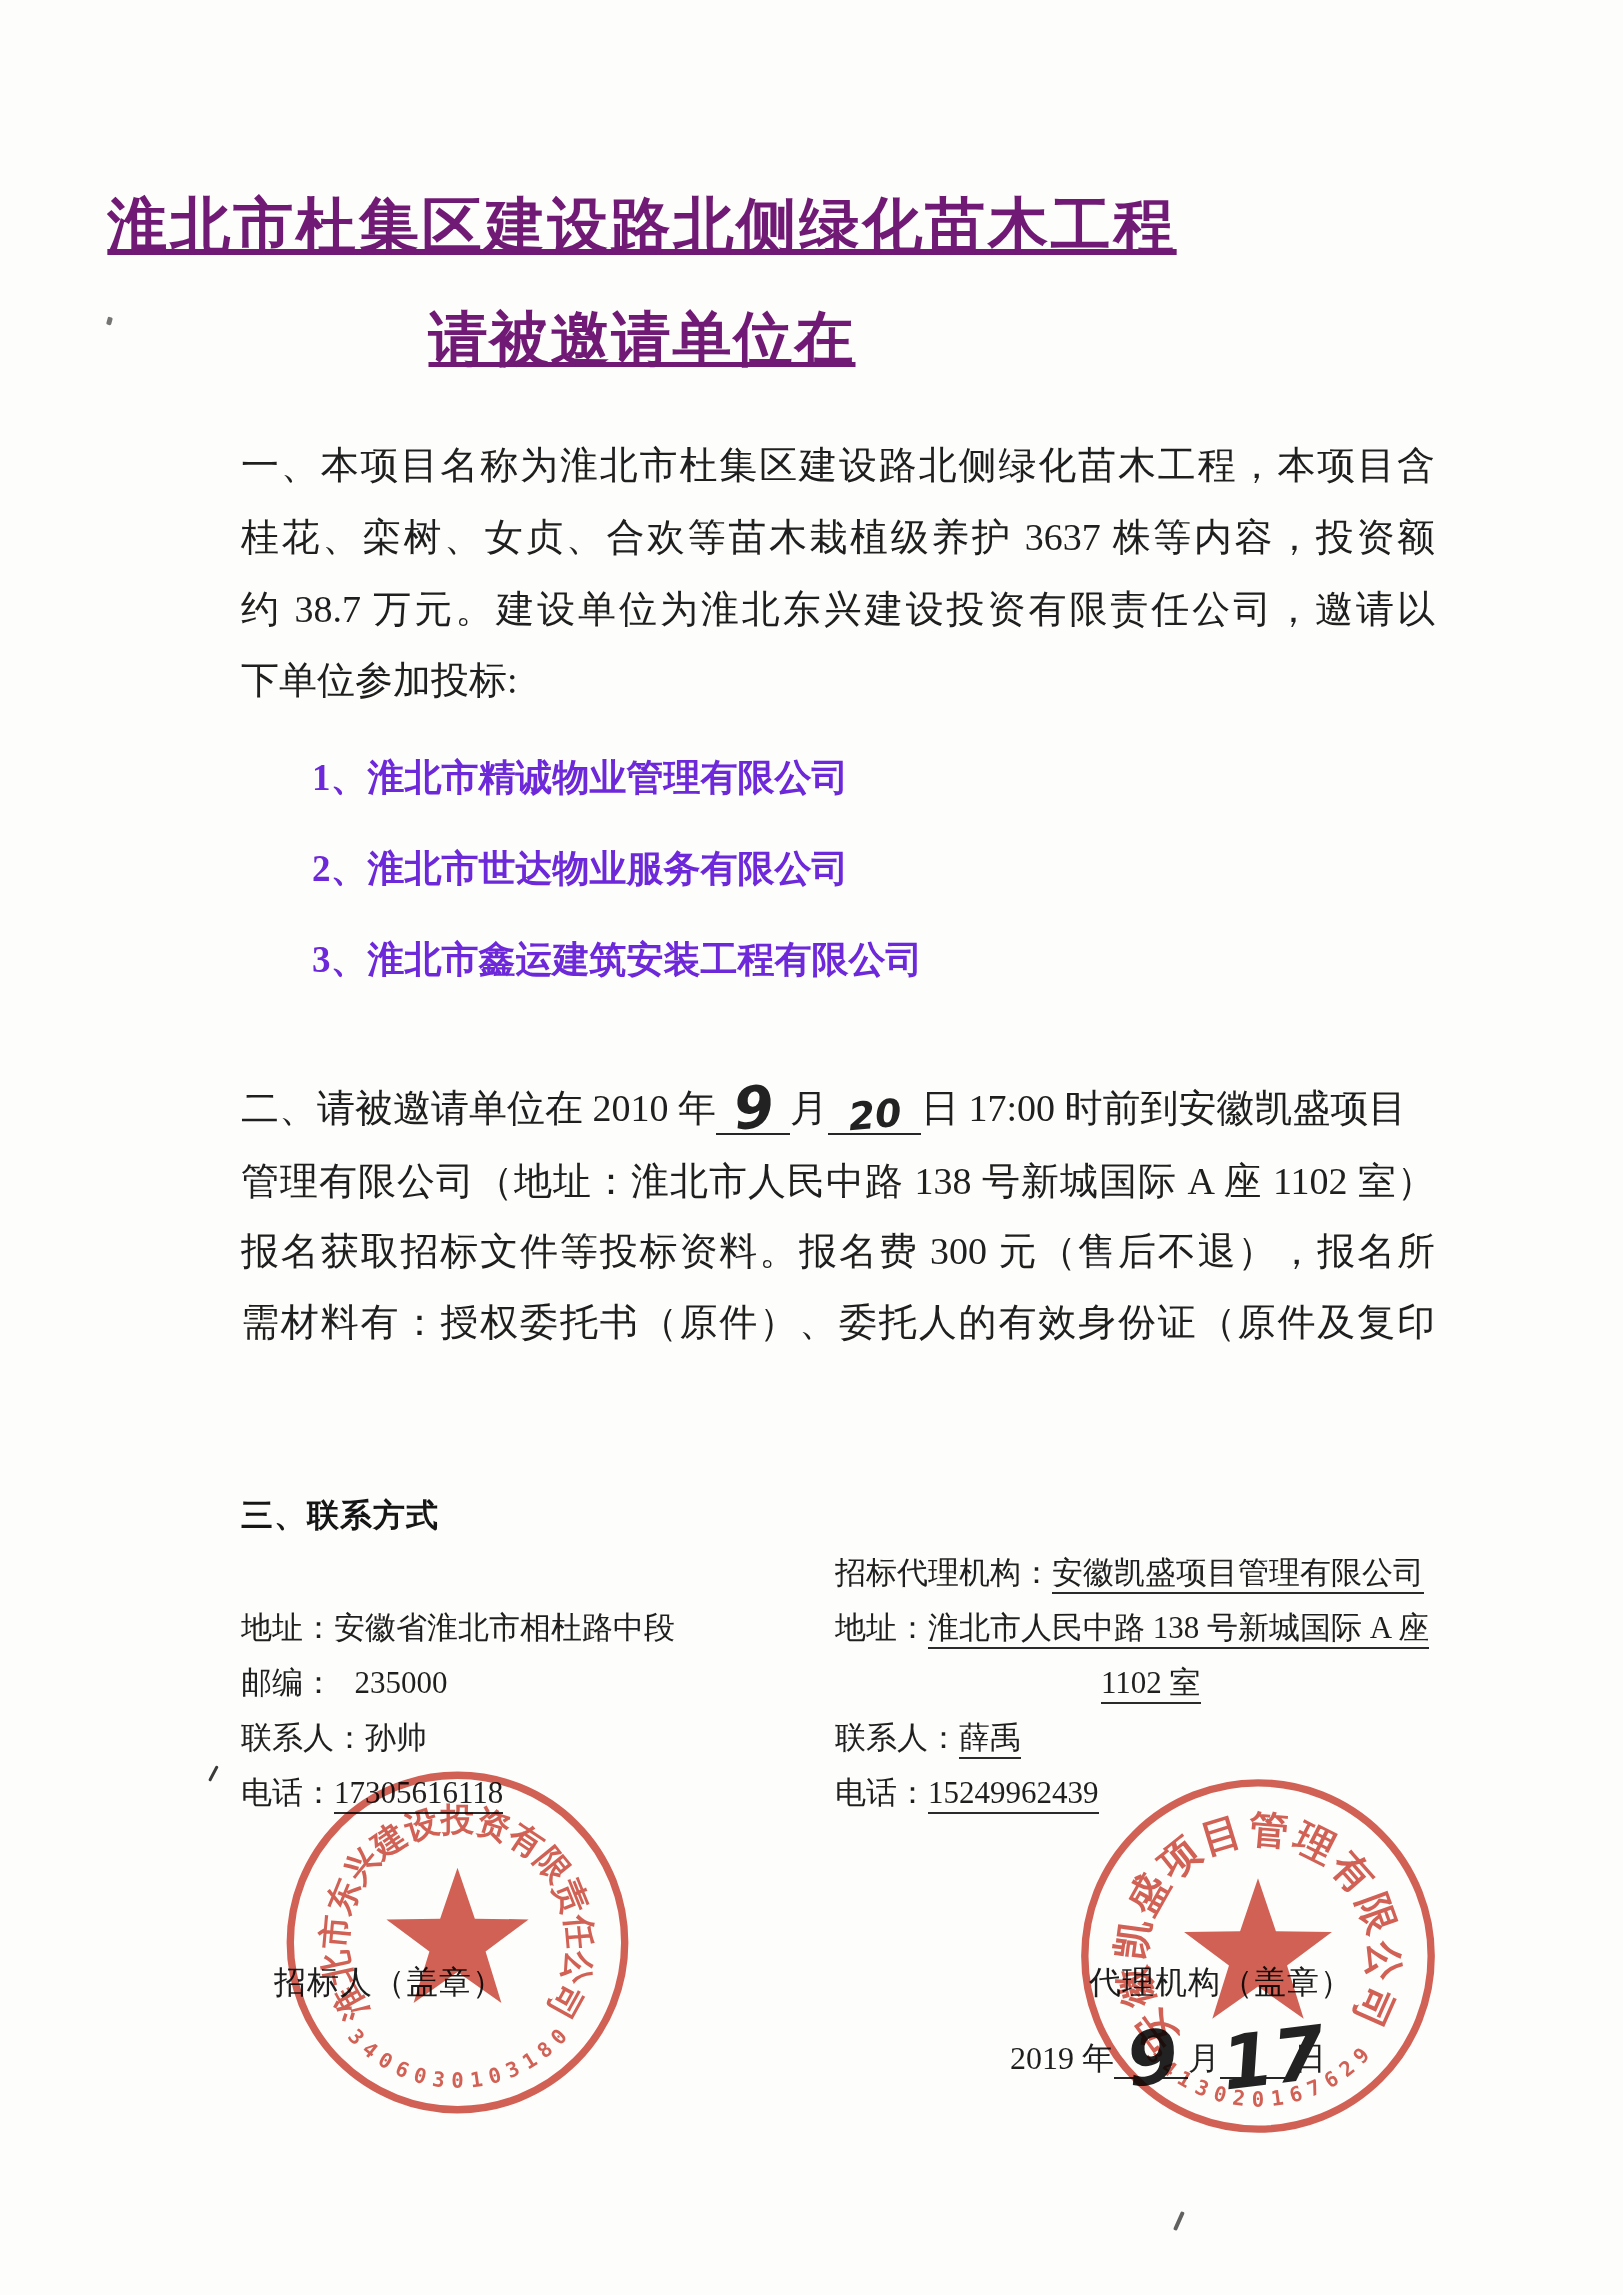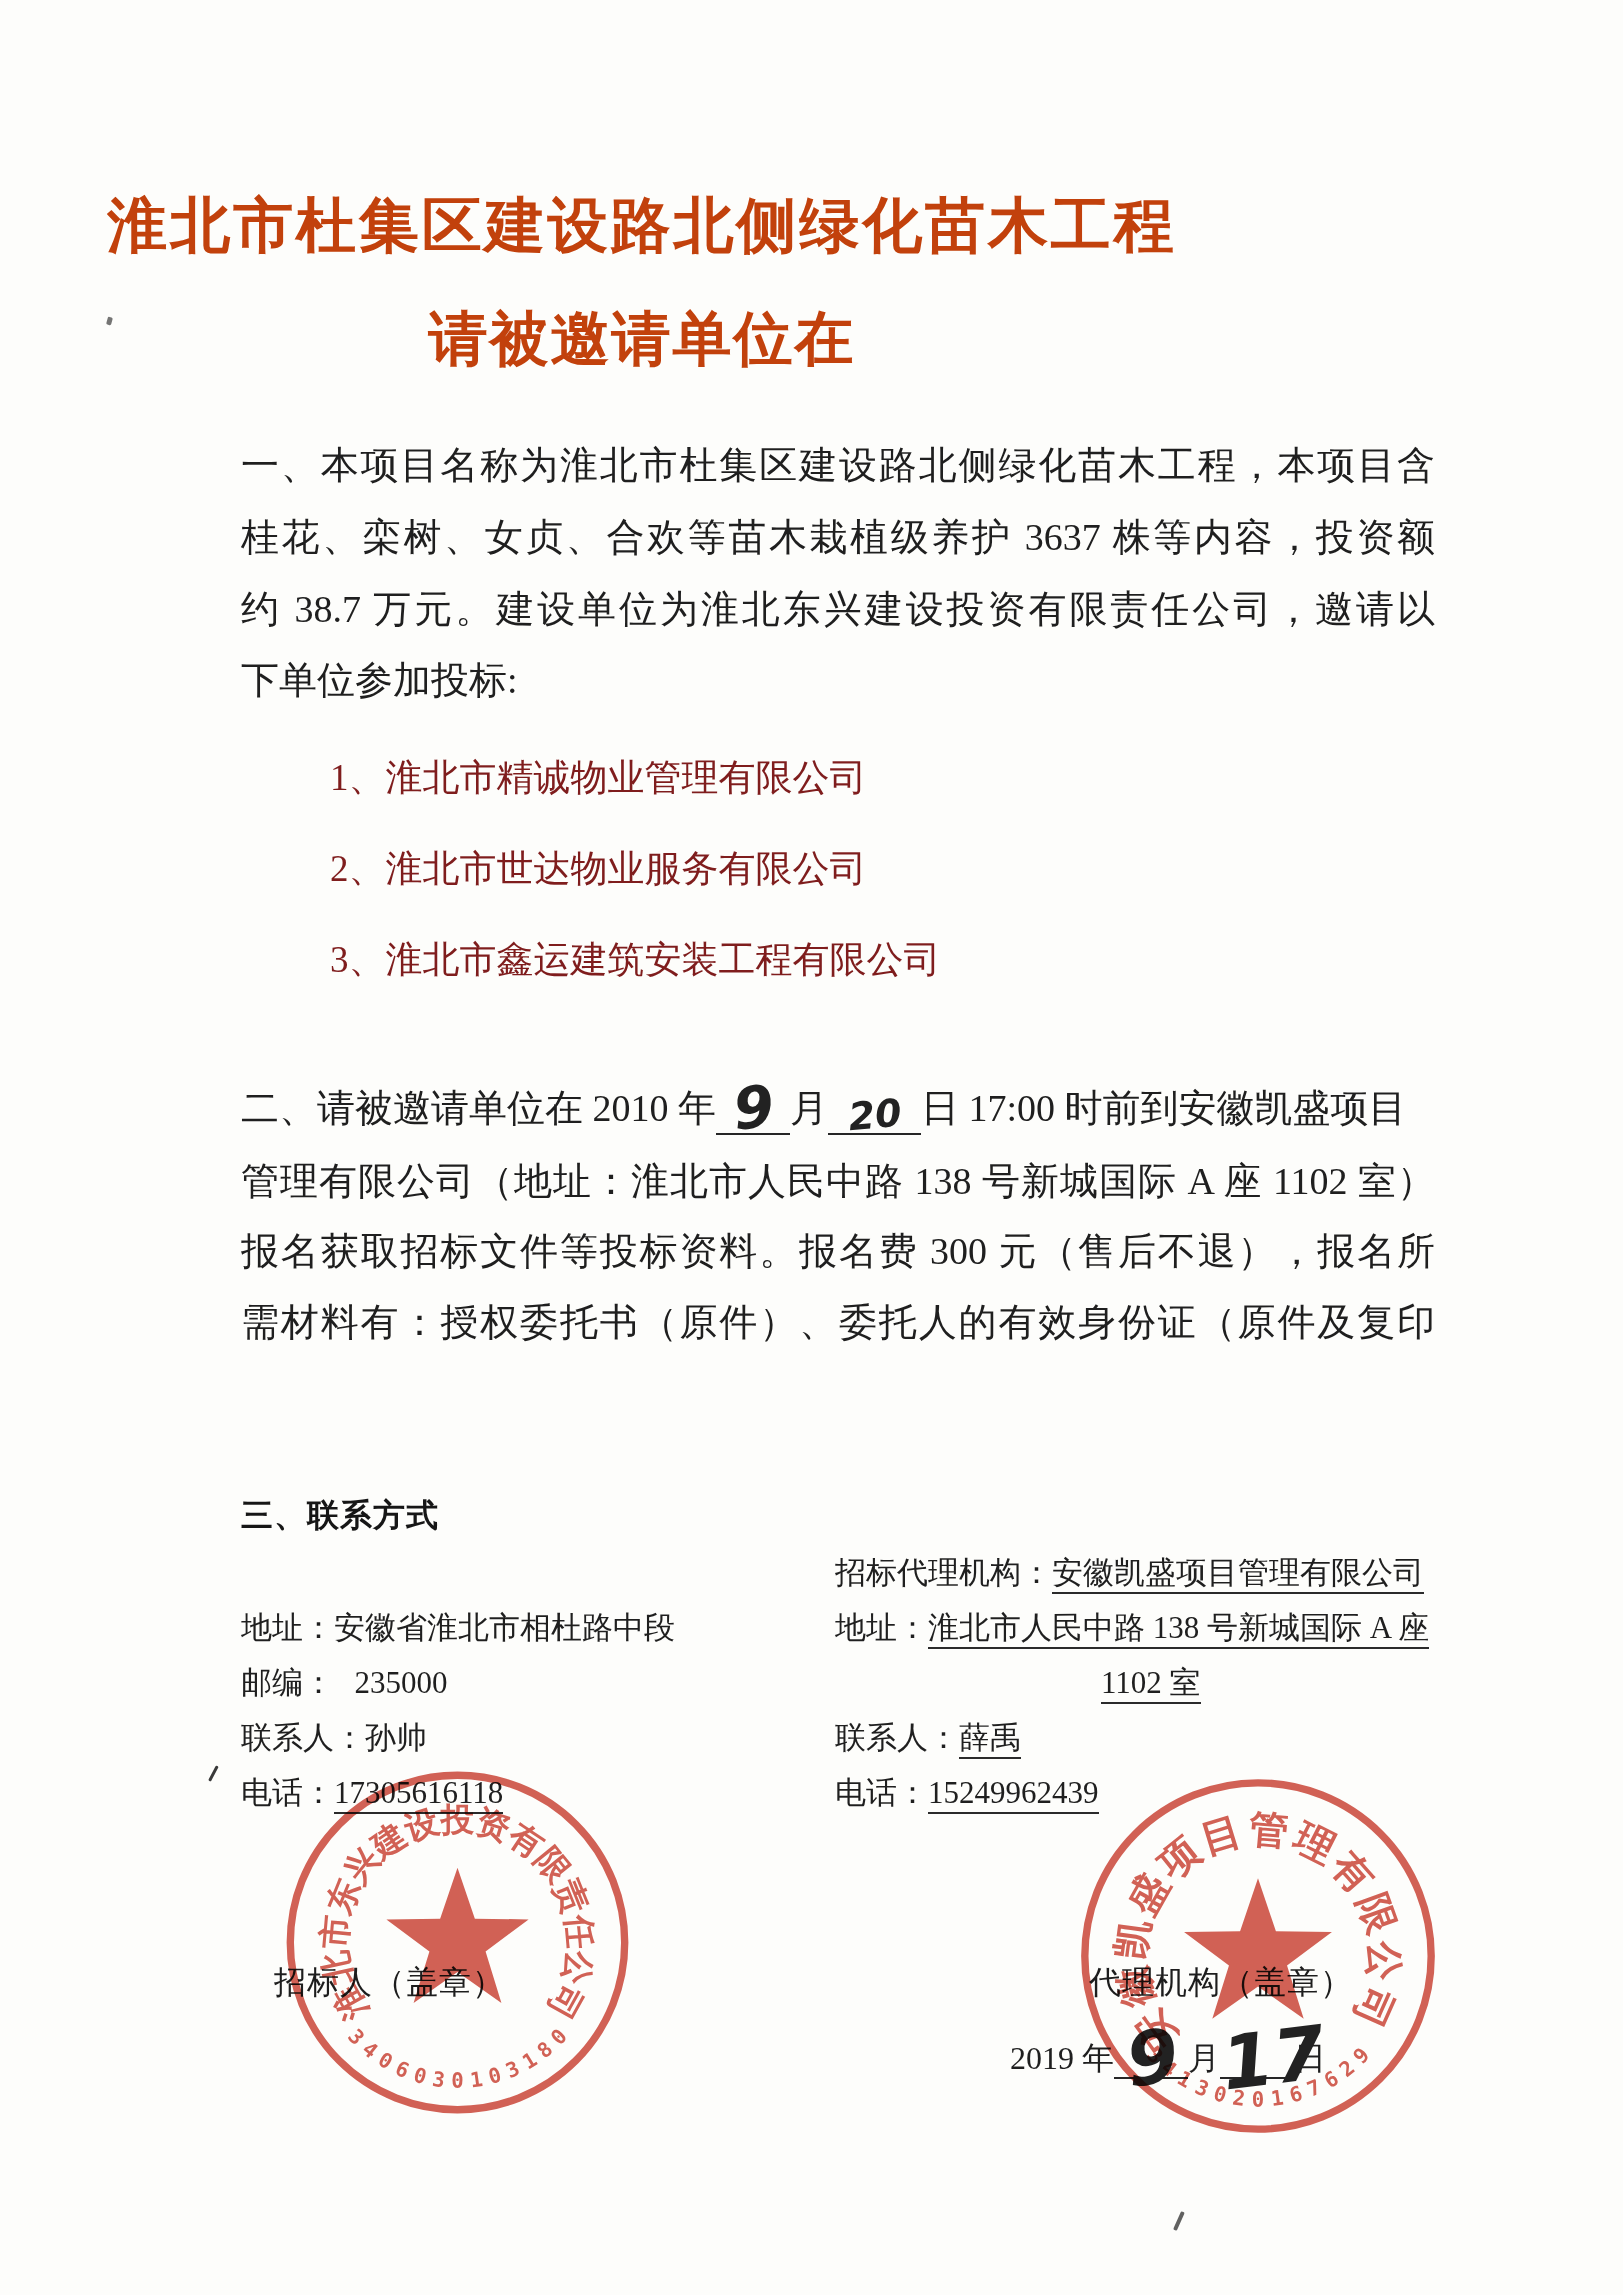--- a/index.html
+++ b/index.html
@@ -8,32 +8,32 @@
     width:1624px;height:2295px;
     margin:0 auto;
     background:#fdfdfb;
     font-family:"Liberation Serif","DejaVu Serif",serif;
     color:#1f1f1f;
     overflow:hidden;
   }
   .abs{position:absolute;}
   .title{
     left:0;width:1284px;text-align:center;
-    font-weight:700;color:#c2410c;
+    font-weight:700;color:#701a75;text-decoration:underline;
   }
   .title1{top:186px;font-size:60px;letter-spacing:2.9px;}
   .title2{top:300px;font-size:59px;letter-spacing:2px;}
   .bodyline{
     left:241px;width:1194px;
     font-size:38px;line-height:1.25;
     white-space:nowrap;
   }
   .just{white-space:normal;text-align:justify;text-align-last:justify;}
   .invited{
-    left:330px;font-size:37px;font-weight:400;color:#7f1d1d;
+    left:312px;font-size:37px;font-weight:700;color:#6d28d9;
     white-space:nowrap;
   }
   .h3{
     left:241px;top:1494px;font-size:32px;font-weight:700;color:#161616;
     letter-spacing:1px;
     font-family:Liberation Serif, serif;
   }
   .crow{font-size:31px;white-space:nowrap;}
   .cleft{left:241px;}
   .cright{left:835px;}

